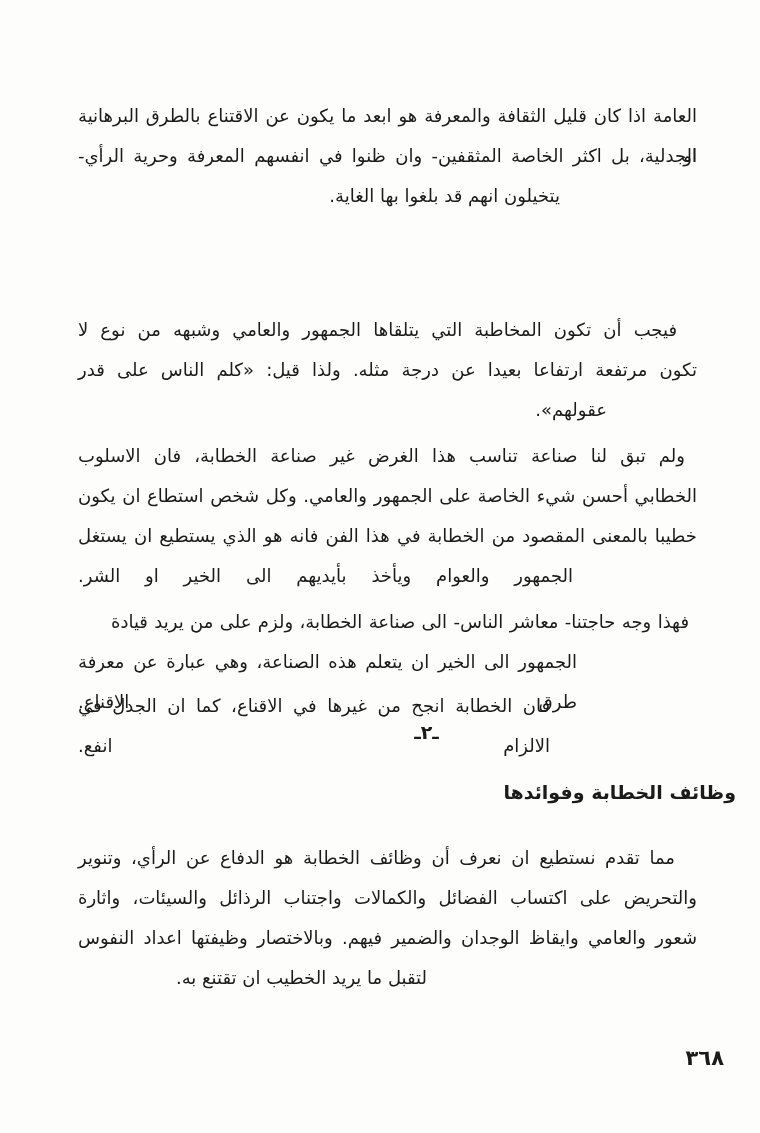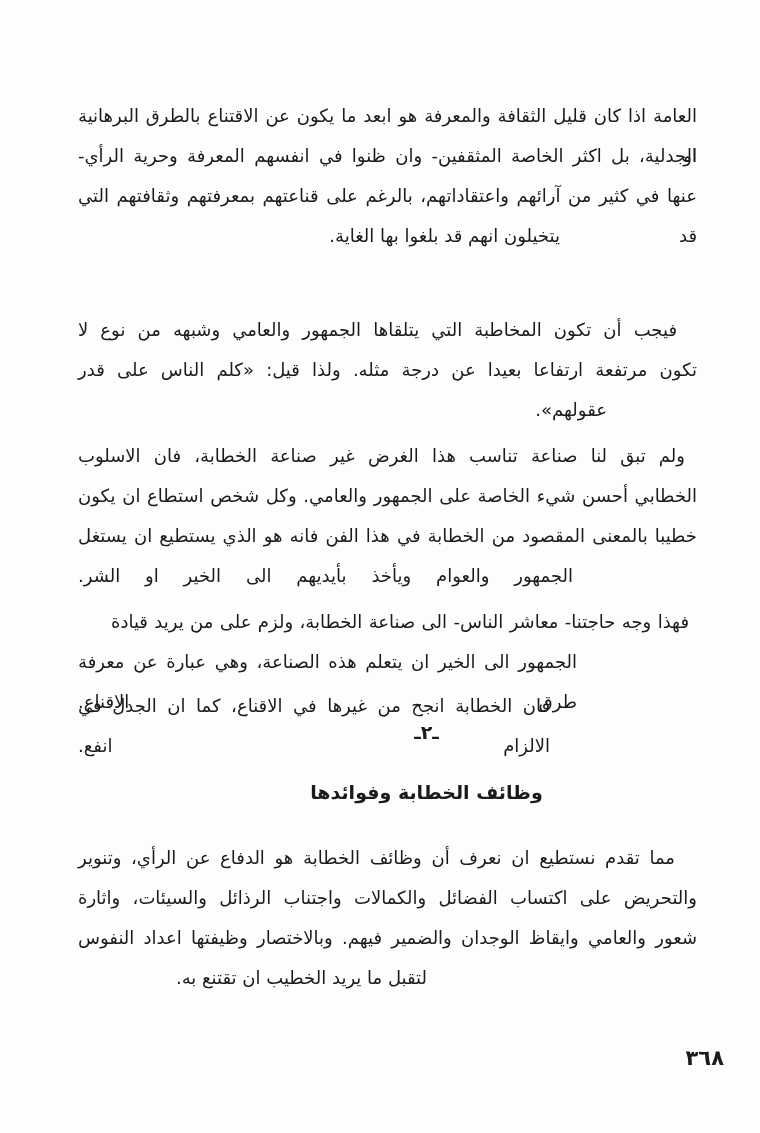--- a/index.html
+++ b/index.html
@@ -49,21 +49,20 @@
   .pr270 { padding-right: 270px; }
   .section-number {
     text-align: center;
     transform: translateX(39px); 
     font-size: 19px;
     font-weight: bold;
     height: 34px;
     line-height: 34px;
   }
   .section-title {
-    text-align: center;
     transform: translateX(39px);
     font-size: 19px;
     font-weight: bold;
     height: 36px;
     line-height: 36px;
   }
   .page-number {
     text-align: right;
     transform: translateX(27px);
     font-size: 21px;
@@ -74,21 +73,20 @@
   }
 </style>
 </head>
 <body>
 
 <div class="page">
 
   <div class="block" style="top:96px">
     <div class="line j">العامة اذا كان قليل الثقافة والمعرفة هو ابعد ما يكون عن الاقتناع بالطرق البرهانية او</div>
     <div class="line j">الجدلية، بل اكثر الخاصة المثقفين- وان ظنوا في انفسهم المعرفة وحرية الرأي-</div>
-    <div class="line j">عنها في كثير من آرائهم واعتقاداتهم، بالرغم على قناعتهم بمعرفتهم وثقافتهم التي قد</div>
     <div class="line r pr137">يتخيلون انهم قد بلغوا بها الغاية.</div>
   </div>
 
   <div class="block" style="top:310px">
     <div class="line j pr20">فيجب أن تكون المخاطبة التي يتلقاها الجمهور والعامي وشبهه من نوع لا</div>
     <div class="line j">تكون مرتفعة ارتفاعا بعيدا عن درجة مثله. ولذا قيل: «كلم الناس على قدر</div>
     <div class="line r pr90">عقولهم».</div>
   </div>
 
   <div class="block" style="top:436px">

